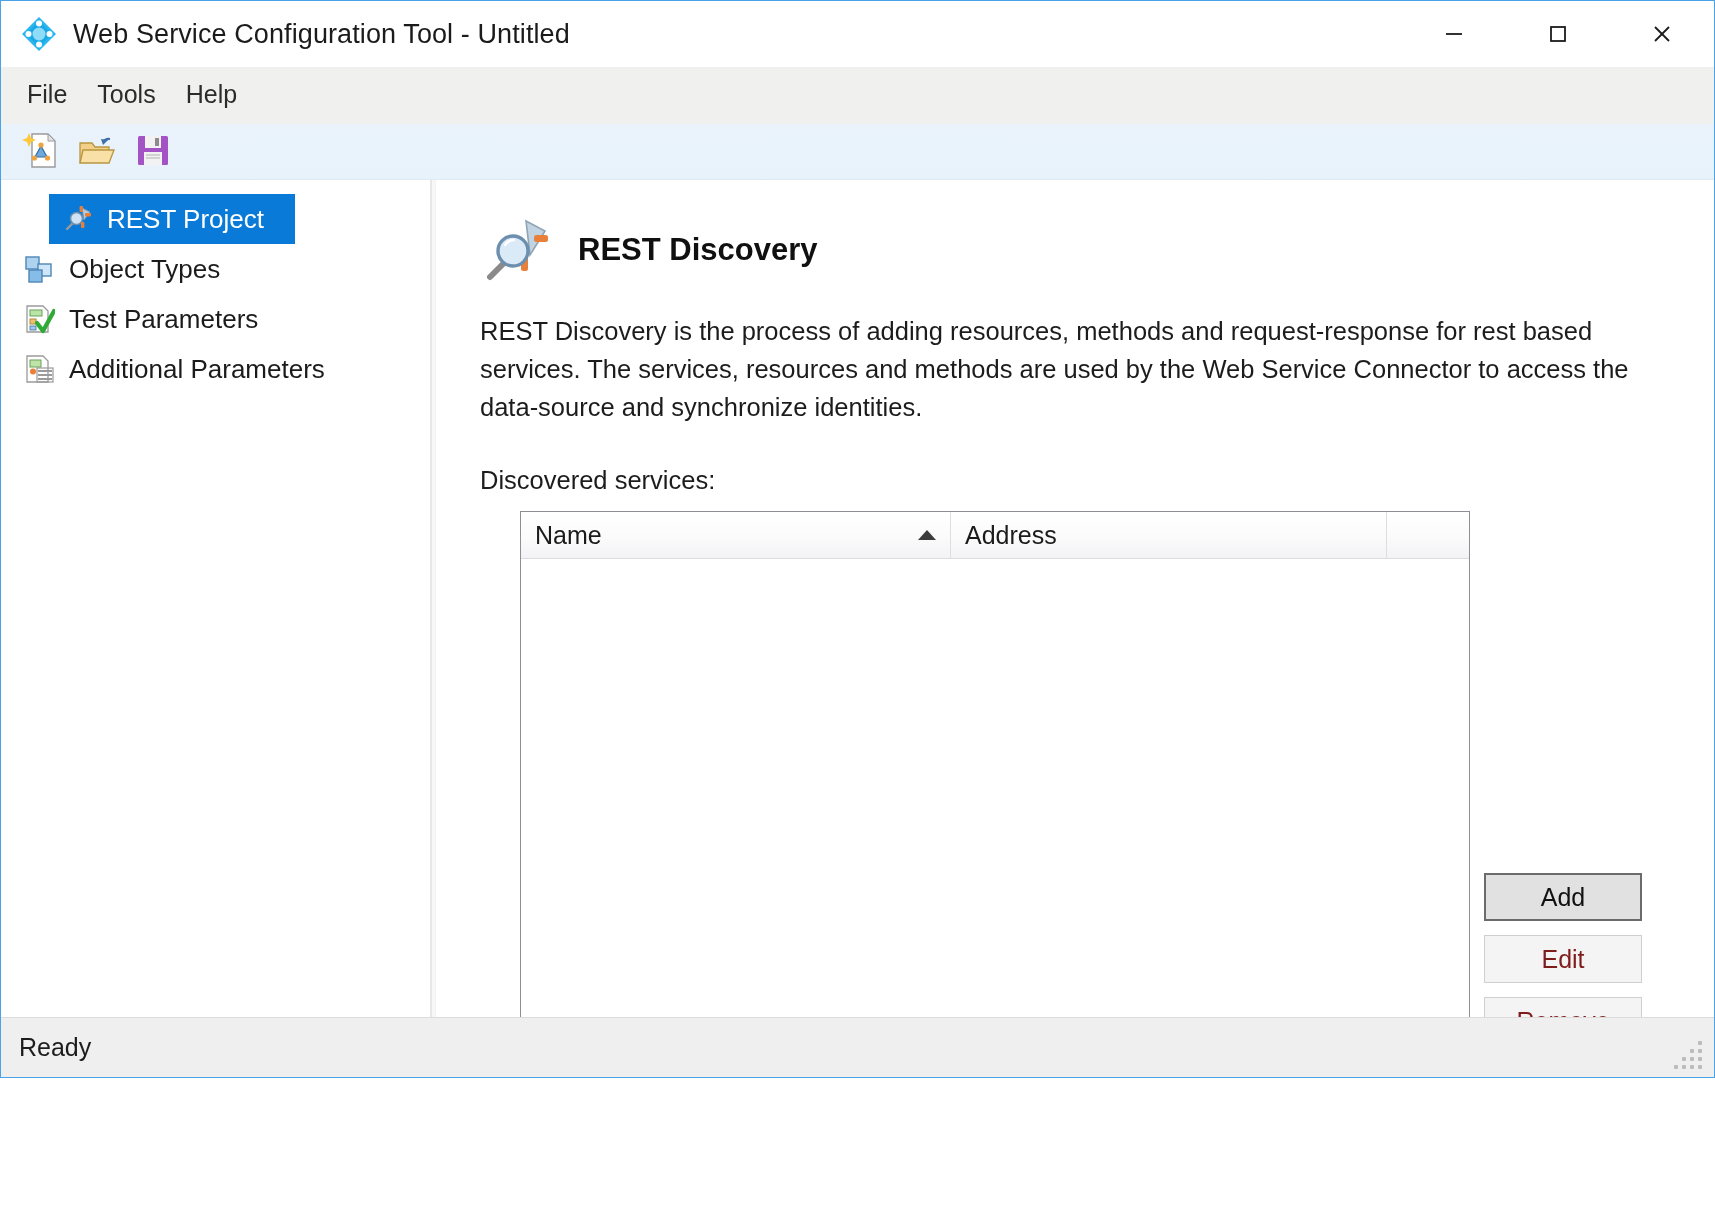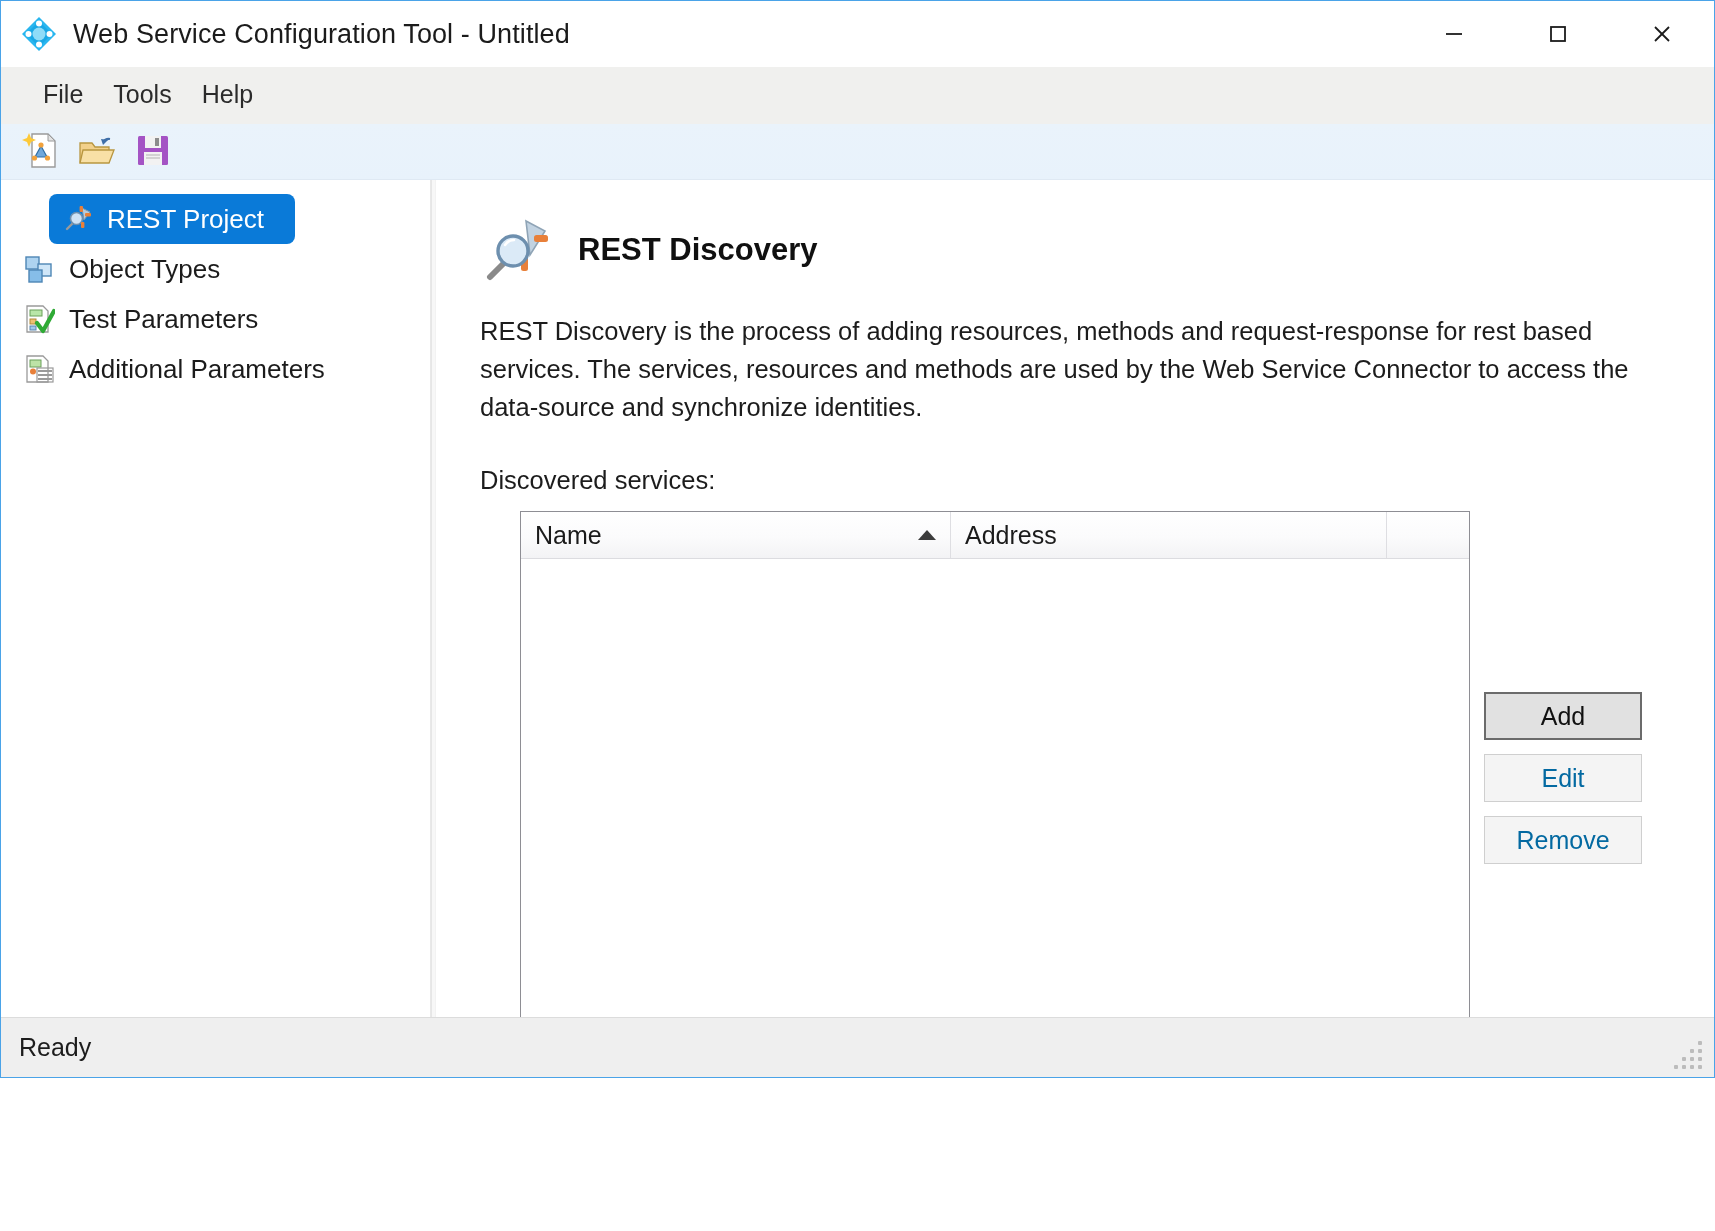--- a/index.html
+++ b/index.html
@@ -66,21 +66,21 @@
   }
   .win-btn svg { display: block; }
 
   
   .menubar {
     height: 57px;
     min-height: 57px;
     background: #f0f0ee;
     display: flex;
     align-items: center;
-    padding-left: 28px;
+    padding-left: 12px;
     box-sizing: border-box;
   }
   .menu-item {
     font-size: 25px;
     color: #2b2b2b;
     padding: 4px 16px 6px 14px;
     white-space: nowrap;
   }
 
   
@@ -139,21 +139,21 @@
   .tree-item .tree-label {
     font-size: 26px;
     color: #1b1b1b;
     white-space: nowrap;
   }
   .tree-item.selected {
     background: #0a7ad8;
     width: 246px;
     margin-left: 48px;
     padding-left: 0;
-    border-radius: 8px;
+    border-radius: 0;
   }
   .tree-item.selected .tree-icon { margin-left: 10px; }
   .tree-item.selected .tree-label { color: #ffffff; }
 
   .splitter {
     width: 3px;
     flex: 0 0 3px;
     background: #f7f7f7;
     border-left: 1px solid #e6e6e6;
     border-right: 1px solid #f2f2f2;
@@ -202,21 +202,21 @@
     margin-left: 44px;
     margin-top: 40px;
     font-size: 25.5px;
     color: #1c1c1c;
   }
 
   .list-row {
     display: flex;
     margin-left: 44px;
     margin-top: 16px;
-    align-items: center;
+    align-items: flex-end;
     padding-left: 40px;
   }
 
   .listview {
     width: 950px;
     height: 548px;
     box-sizing: border-box;
     border: 1px solid #8e8e94;
     background: #ffffff;
     display: flex;
@@ -277,21 +277,21 @@
     white-space: nowrap;
   }
   .btn.enabled {
     background: #e1e1e1;
     border: 2px solid #6b6b6b;
     color: #111111;
   }
   .btn.disabled {
     background: #f4f4f4;
     border: 1px solid #cfcfcf;
-    color: #0369a1;
+    color: #7f1d1d;
   }
 
   
   .statusbar {
     height: 60px;
     min-height: 60px;
     background: #efefef;
     border-top: 1px solid #dcdcdc;
     display: flex;
     align-items: center;

